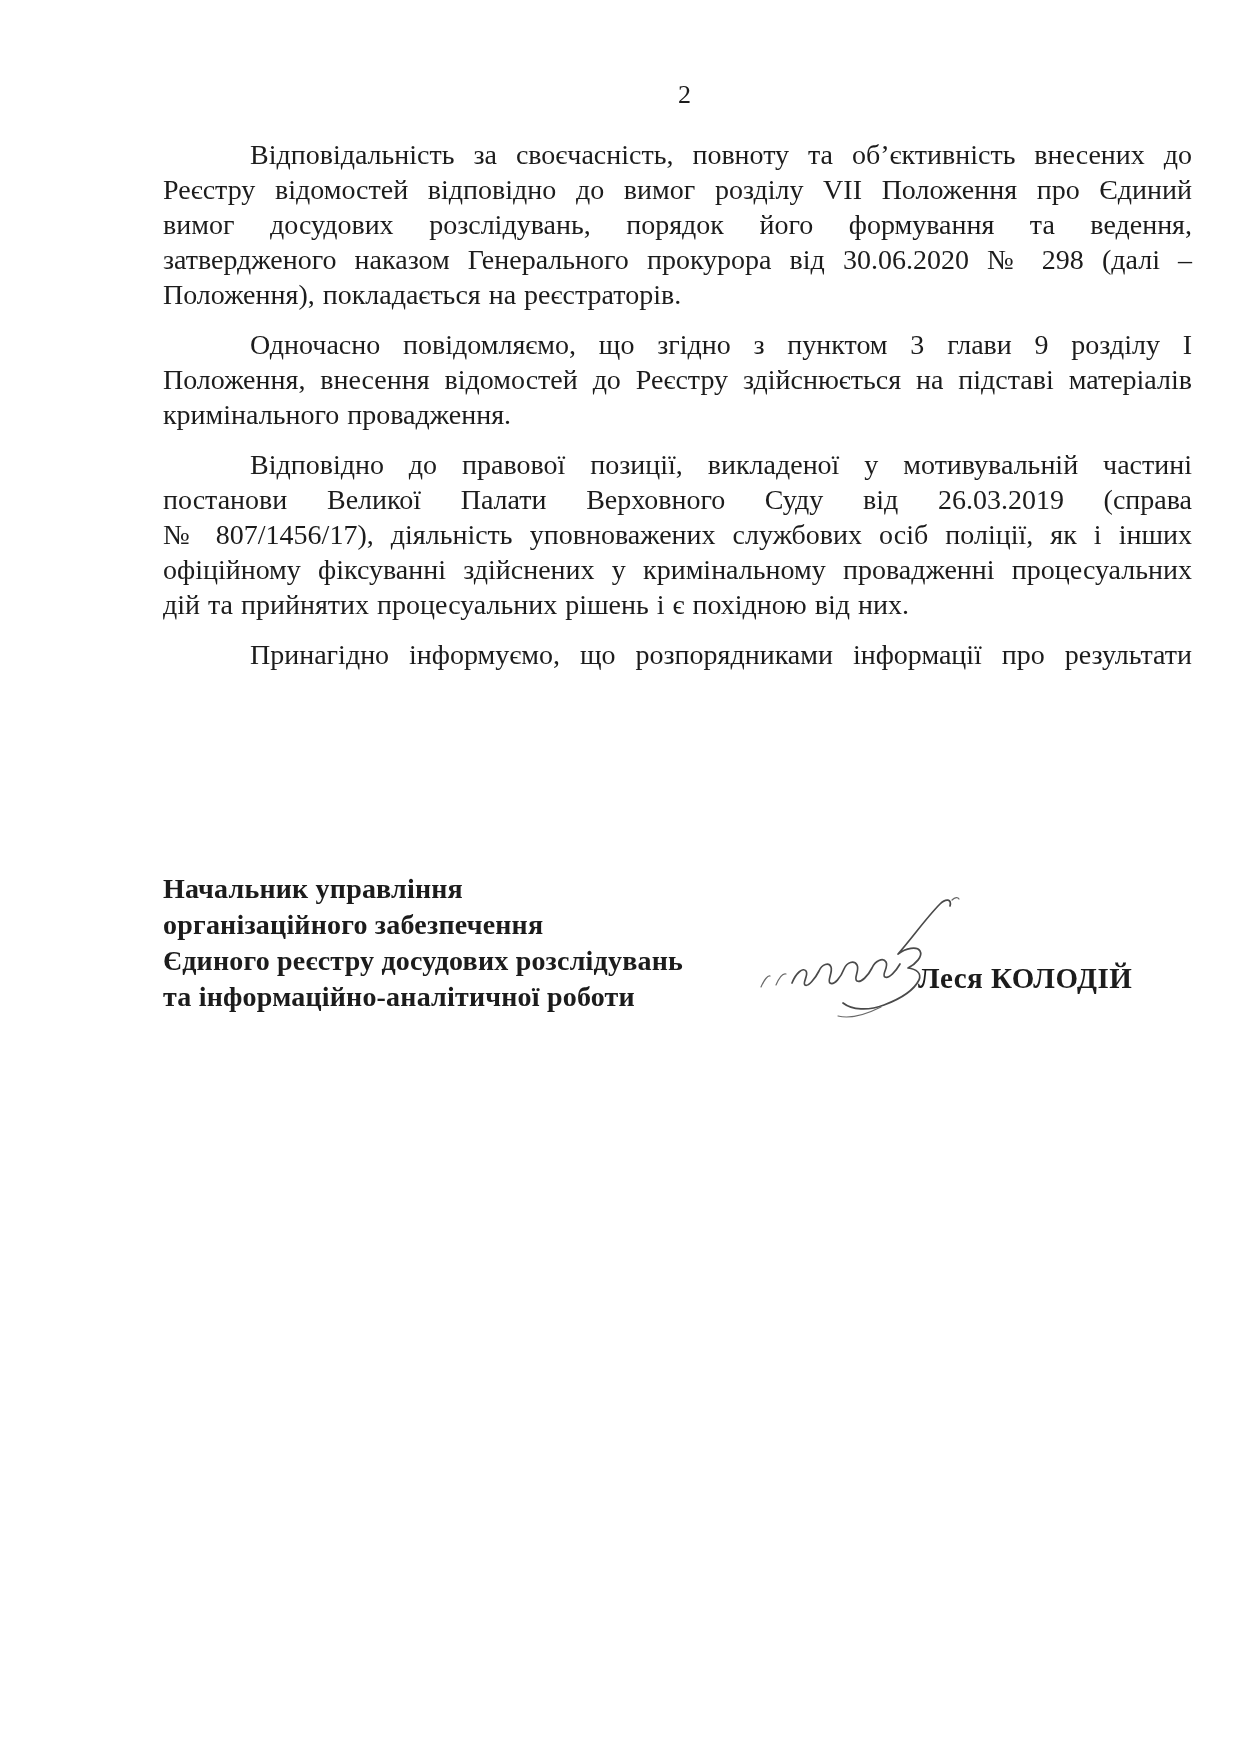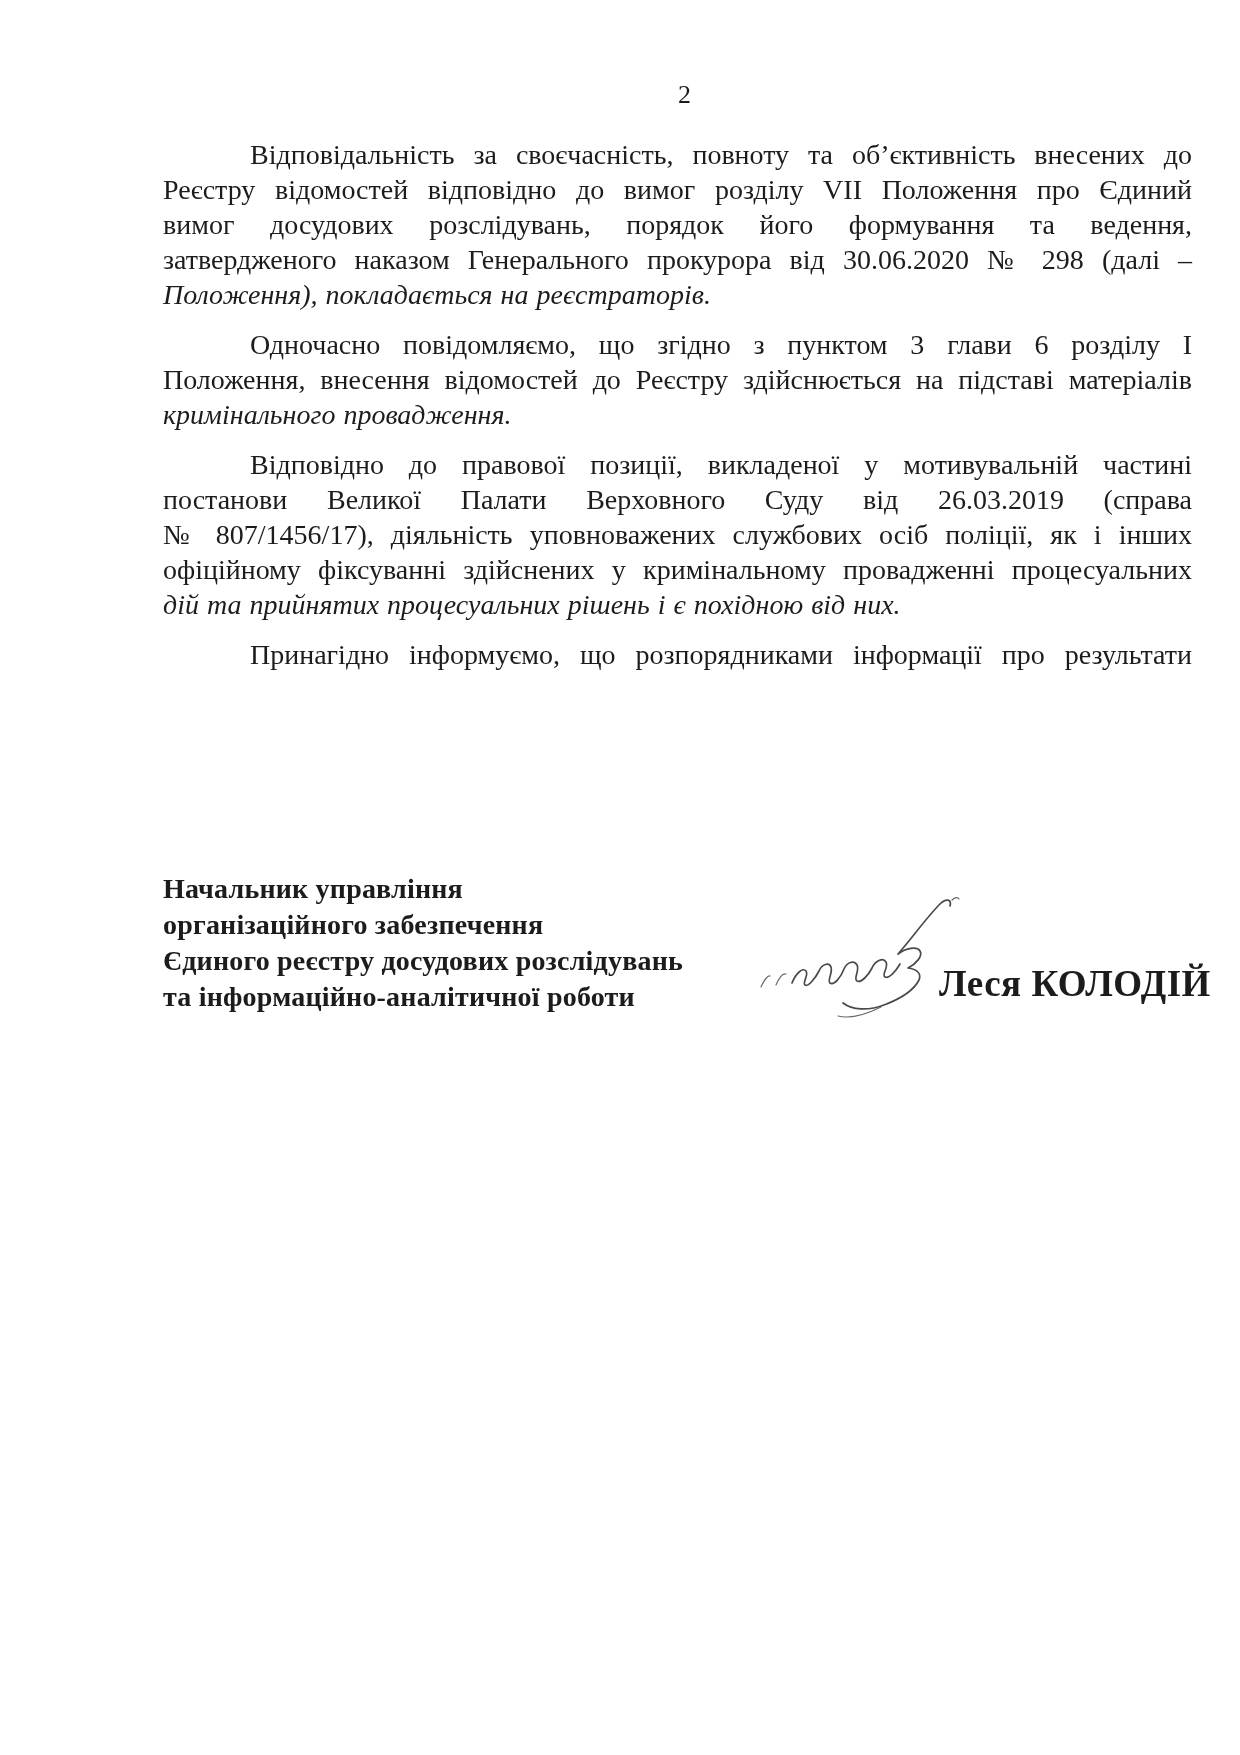--- a/index.html
+++ b/index.html
@@ -41,21 +41,20 @@
     text-align: justify;
     text-align-last: justify;
     white-space: normal;
     word-spacing: 1px;
   }
   .line.first {
     padding-left: 87px;
   }
   .line.last {
     text-align-last: left;
-    font-style: italic;
   }
   .signature-section {
     position: absolute;
     top: 857px;
     left: 163px;
     width: 1029px;
     height: 200px;
     margin-top: 14px;
   }
   .sig-titles {
@@ -63,22 +62,22 @@
     top: 0;
     left: 0;
     font-size: 28px;
     line-height: 36px;
     font-weight: bold;
     letter-spacing: 0.2px;
   }
   .signer-name {
     position: absolute;
     top: 91px;
-    left: 776px;
-    font-size: 37px;
+    left: 755px;
+    font-size: 29px;
     font-weight: bold;
     letter-spacing: 0.5px;
     white-space: nowrap;
   }
   .signature-svg {
     position: absolute;
     top: 19px;
     left: 590px;
     width: 215px;
     height: 140px;
@@ -101,21 +100,21 @@
 
   <div class="content">
       <div class="paragraph">
         <div class="line first">Відповідальність за своєчасність, повноту та об’єктивність внесених до</div>
         <div class="line">Реєстру відомостей відповідно до вимог розділу VII Положення про Єдиний</div>
         <div class="line">вимог досудових розслідувань, порядок його формування та ведення,</div>
         <div class="line">затвердженого наказом Генерального прокурора від 30.06.2020 № 298 (далі –</div>
         <div class="line last">Положення), покладається на реєстраторів.</div>
       </div>
       <div class="paragraph">
-        <div class="line first">Одночасно повідомляємо, що згідно з пунктом 3 глави 6 розділу І</div>
+        <div class="line first">Одночасно повідомляємо, що згідно з пунктом 3 глави 9 розділу І</div>
         <div class="line">Положення, внесення відомостей до Реєстру здійснюється на підставі матеріалів</div>
         <div class="line last">кримінального провадження.</div>
       </div>
       <div class="paragraph">
         <div class="line first">Відповідно до правової позиції, викладеної у мотивувальній частині</div>
         <div class="line">постанови Великої Палати Верховного Суду від 26.03.2019 (справа</div>
         <div class="line">№ 807/1456/17), діяльність уповноважених службових осіб поліції, як і інших</div>
         <div class="line">офіційному фіксуванні здійснених у кримінальному провадженні процесуальних</div>
         <div class="line last">дій та прийнятих процесуальних рішень і є похідною від них.</div>
       </div>

